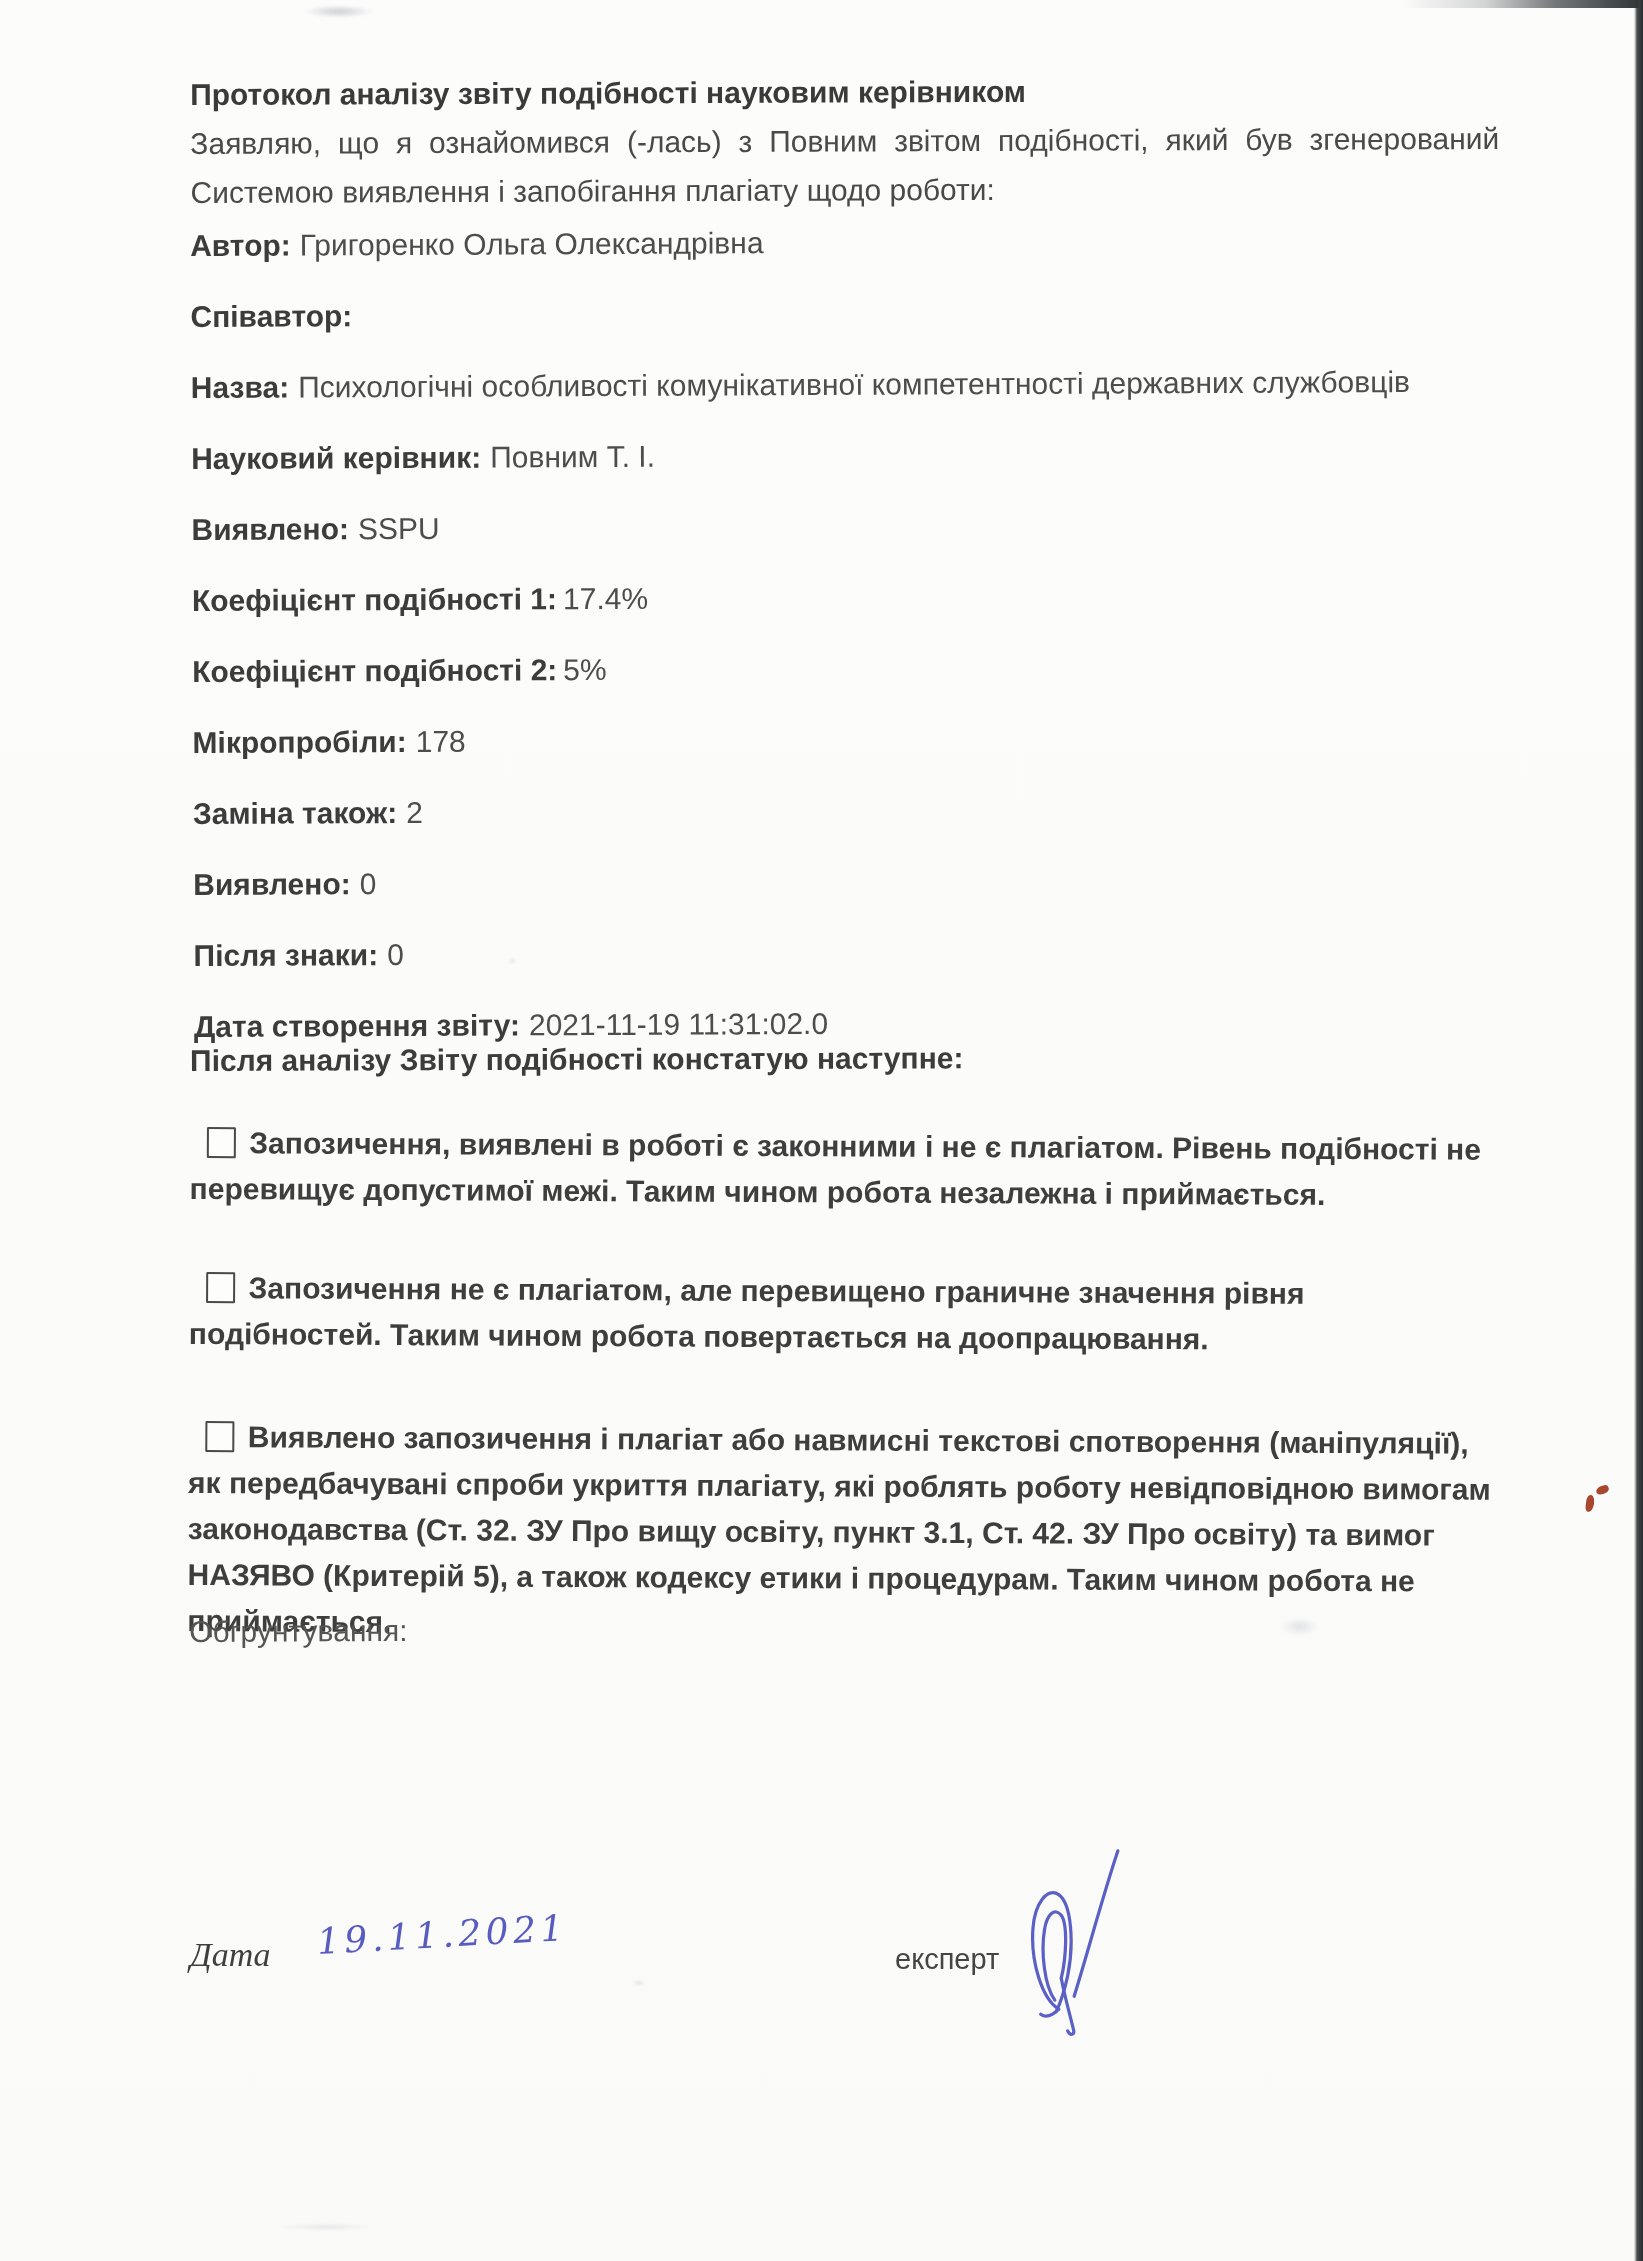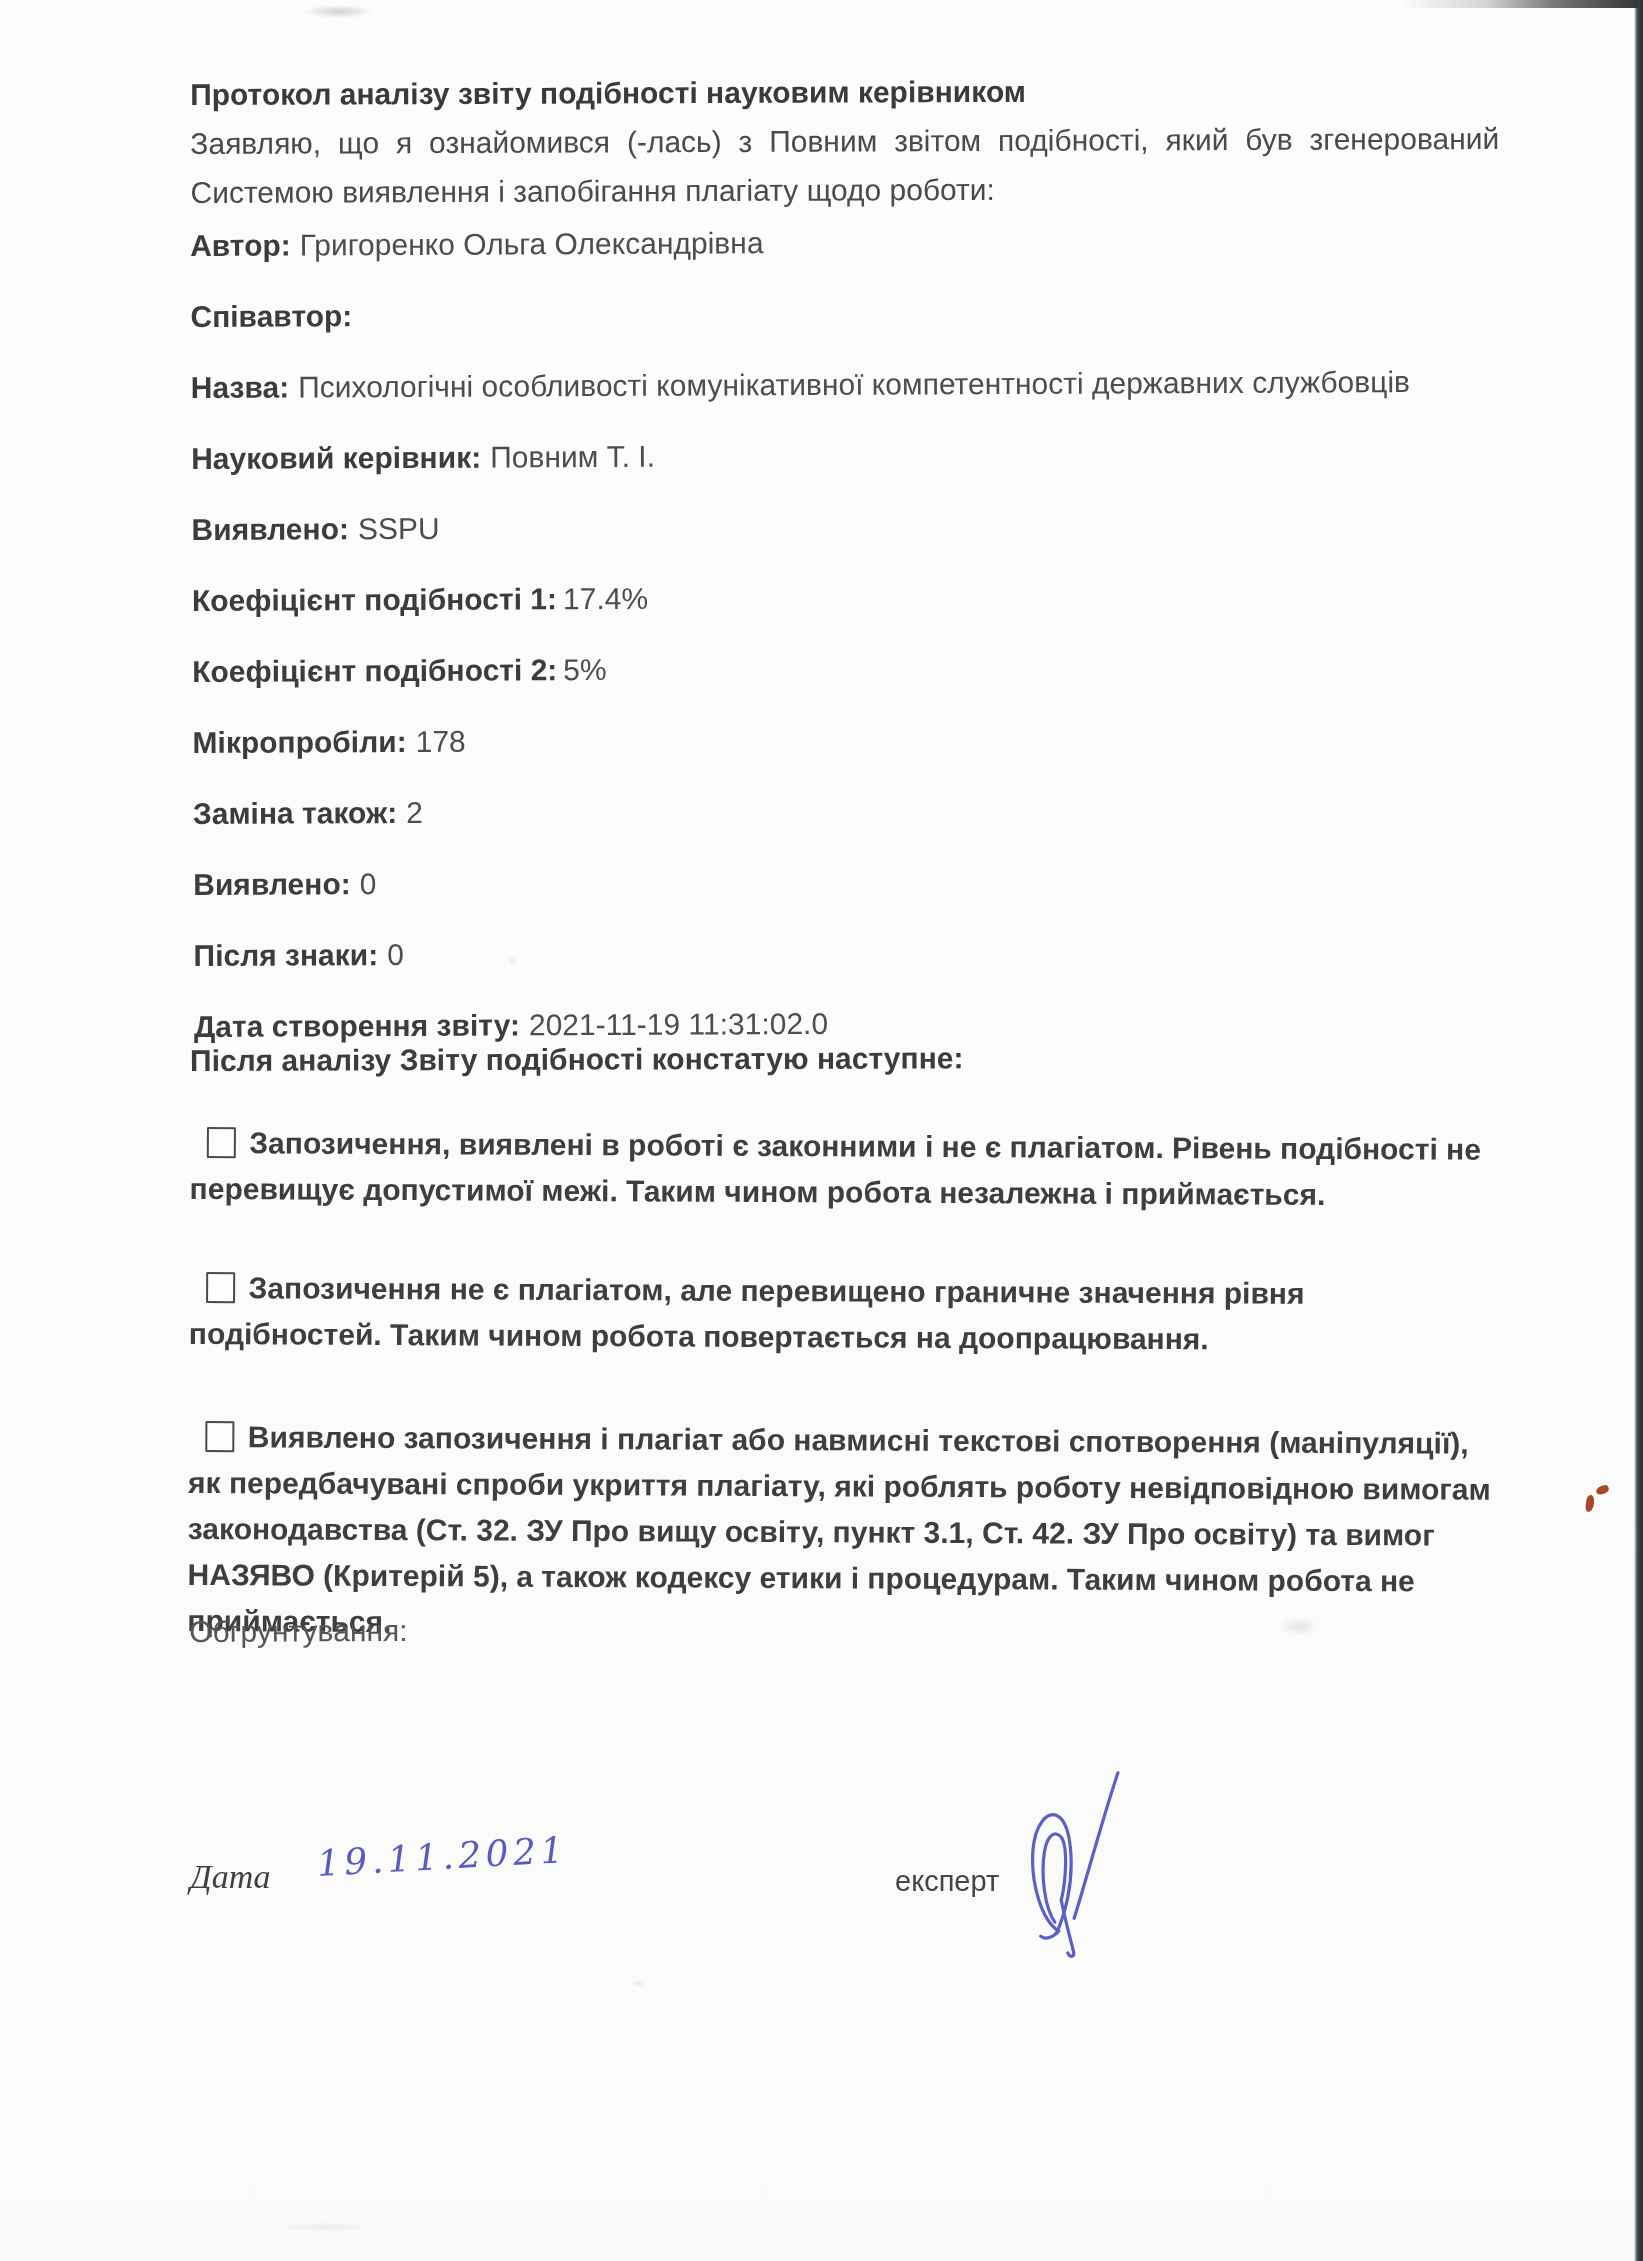--- a/index.html
+++ b/index.html
@@ -81,21 +81,21 @@
     margin:0 14px 0 17px; vertical-align:-5.2px;
     background:#fdfdfc;
   }
 
   .justification {
     position:absolute; left:189px; top:1615px;
     font-size:30px; color:#555555;
     transform: rotate(-0.3deg); transform-origin:left top;
   }
 
-  .bottom-row { position:absolute; left:0; top:1831px; width:1324px; height:258px;padding-left:29px; }
+  .bottom-row { position:absolute; left:0; top:1909px; width:1324px; height:258px;padding-left:29px; }
   .date-label {
     position:absolute; left:190px; top:27px;
     font-family:"Liberation Serif", serif; font-style:italic;
     font-size:34px; color:#3f3f3f;
   }
   .date-hand {
     position:absolute; left:317px; top:11.6px;
     font-family:"DejaVu Serif", serif; font-style:italic;
     font-size:36px; letter-spacing:4.5px; color:#585cc0;
     transform:rotate(-3.2deg); transform-origin:left center;

